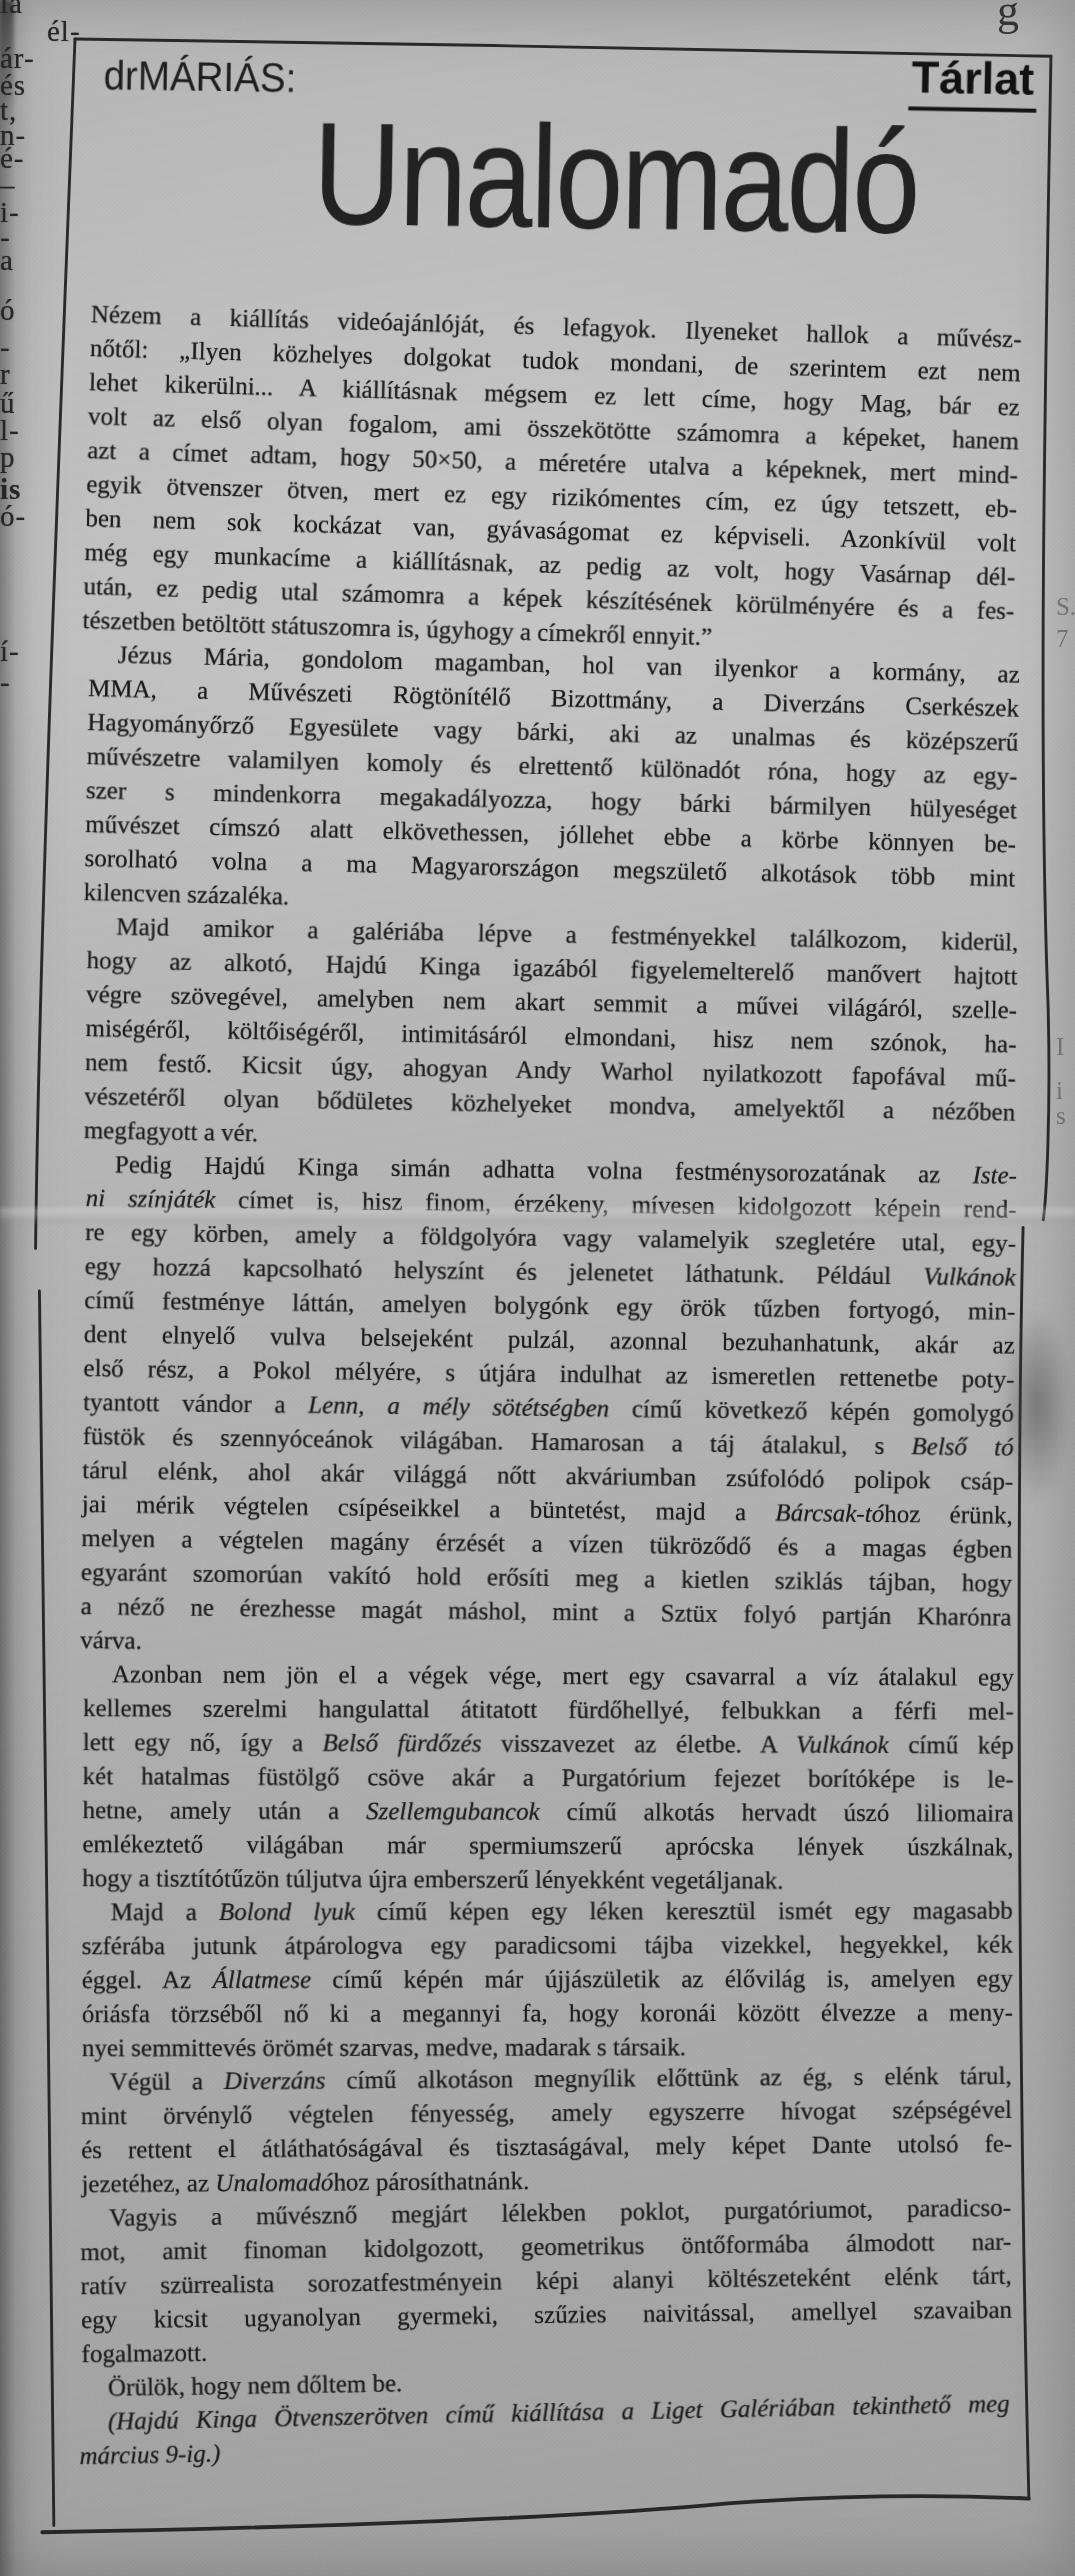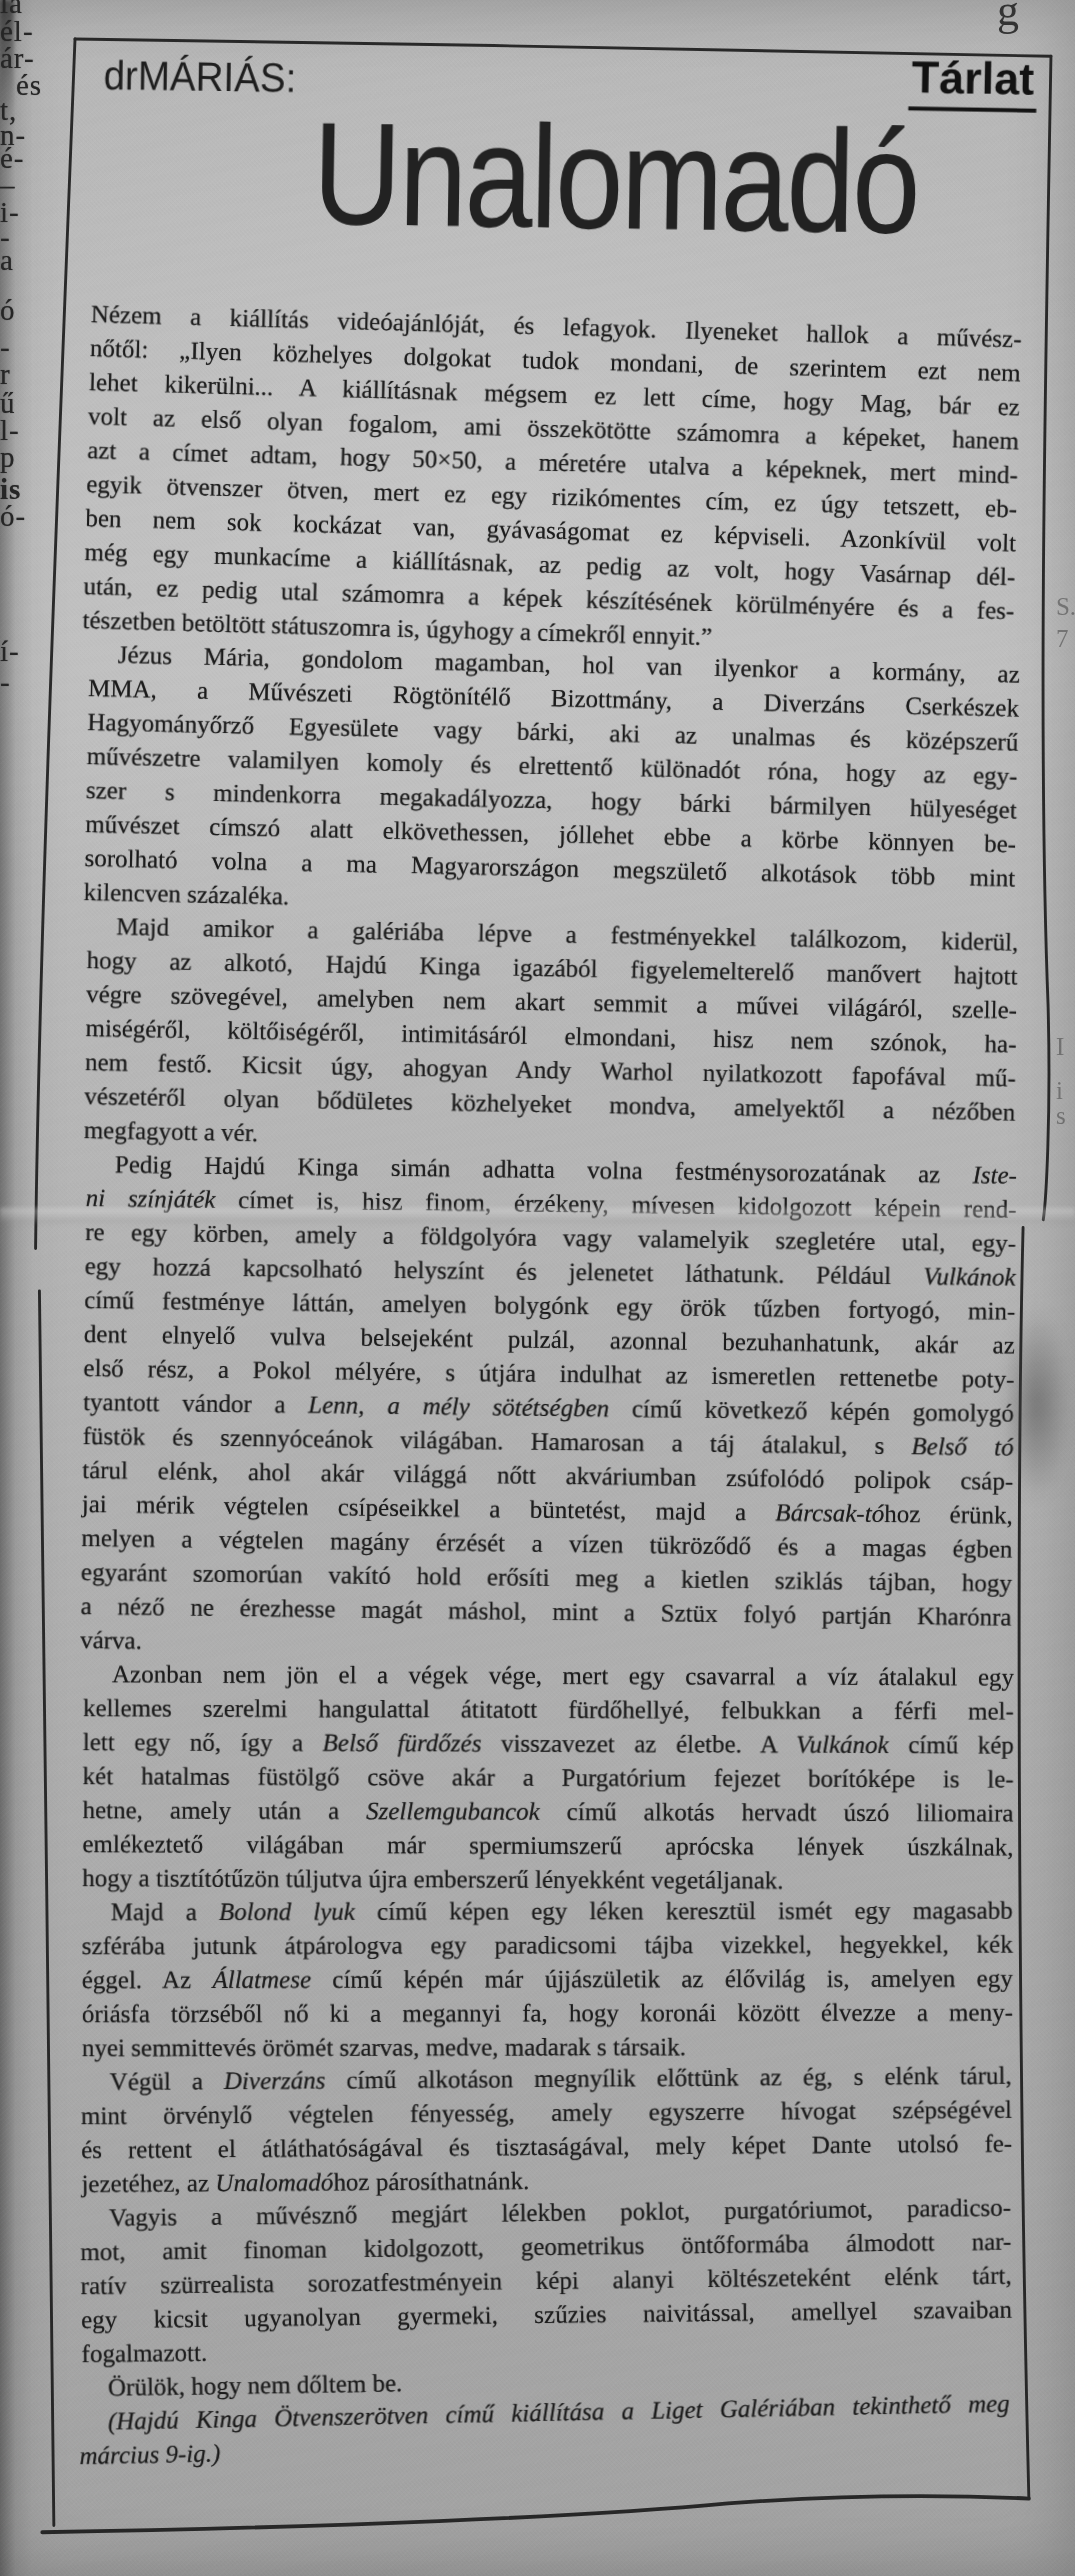--- a/index.html
+++ b/index.html
@@ -52,23 +52,23 @@
     background:linear-gradient(180deg, rgba(20,20,20,.55), transparent);filter:blur(1.9px);}
 </style>
 </head>
 <body>
 
 <div class="page">
 
   <div class="tl-smudge"></div>
   <div class="left-strip">
       <span class="frag" style="top: -13.5px;">ia</span>
-      <span class="frag" style="top: 15.4px;">él-</span>
+      <span class="frag" style="top: 15.4px; margin-left: 47px;">él-</span>
       <span class="frag" style="top: 42px; text-align: center;">ár-</span>
-      <span class="frag" style="top: 69px; padding-left: 16px;">és</span>
+      <span class="frag" style="top: 69px;">és</span>
       <span class="frag" style="top: 94px;">t,</span>
       <span class="frag" style="top: 119px;">n-</span>
       <span class="frag" style="top: 142px;">é-</span>
       <span class="frag" style="top: 169px;">–</span>
       <span class="frag" style="top: 196px;">i-</span>
       <span class="frag" style="top: 221px;">-</span>
       <span class="frag" style="top: 244px;">a</span>
       <span class="frag" style="top: 294px;">ó</span>
       <span class="frag" style="top: 331px;">-</span>
       <span class="frag" style="top: 358px;">r</span>

